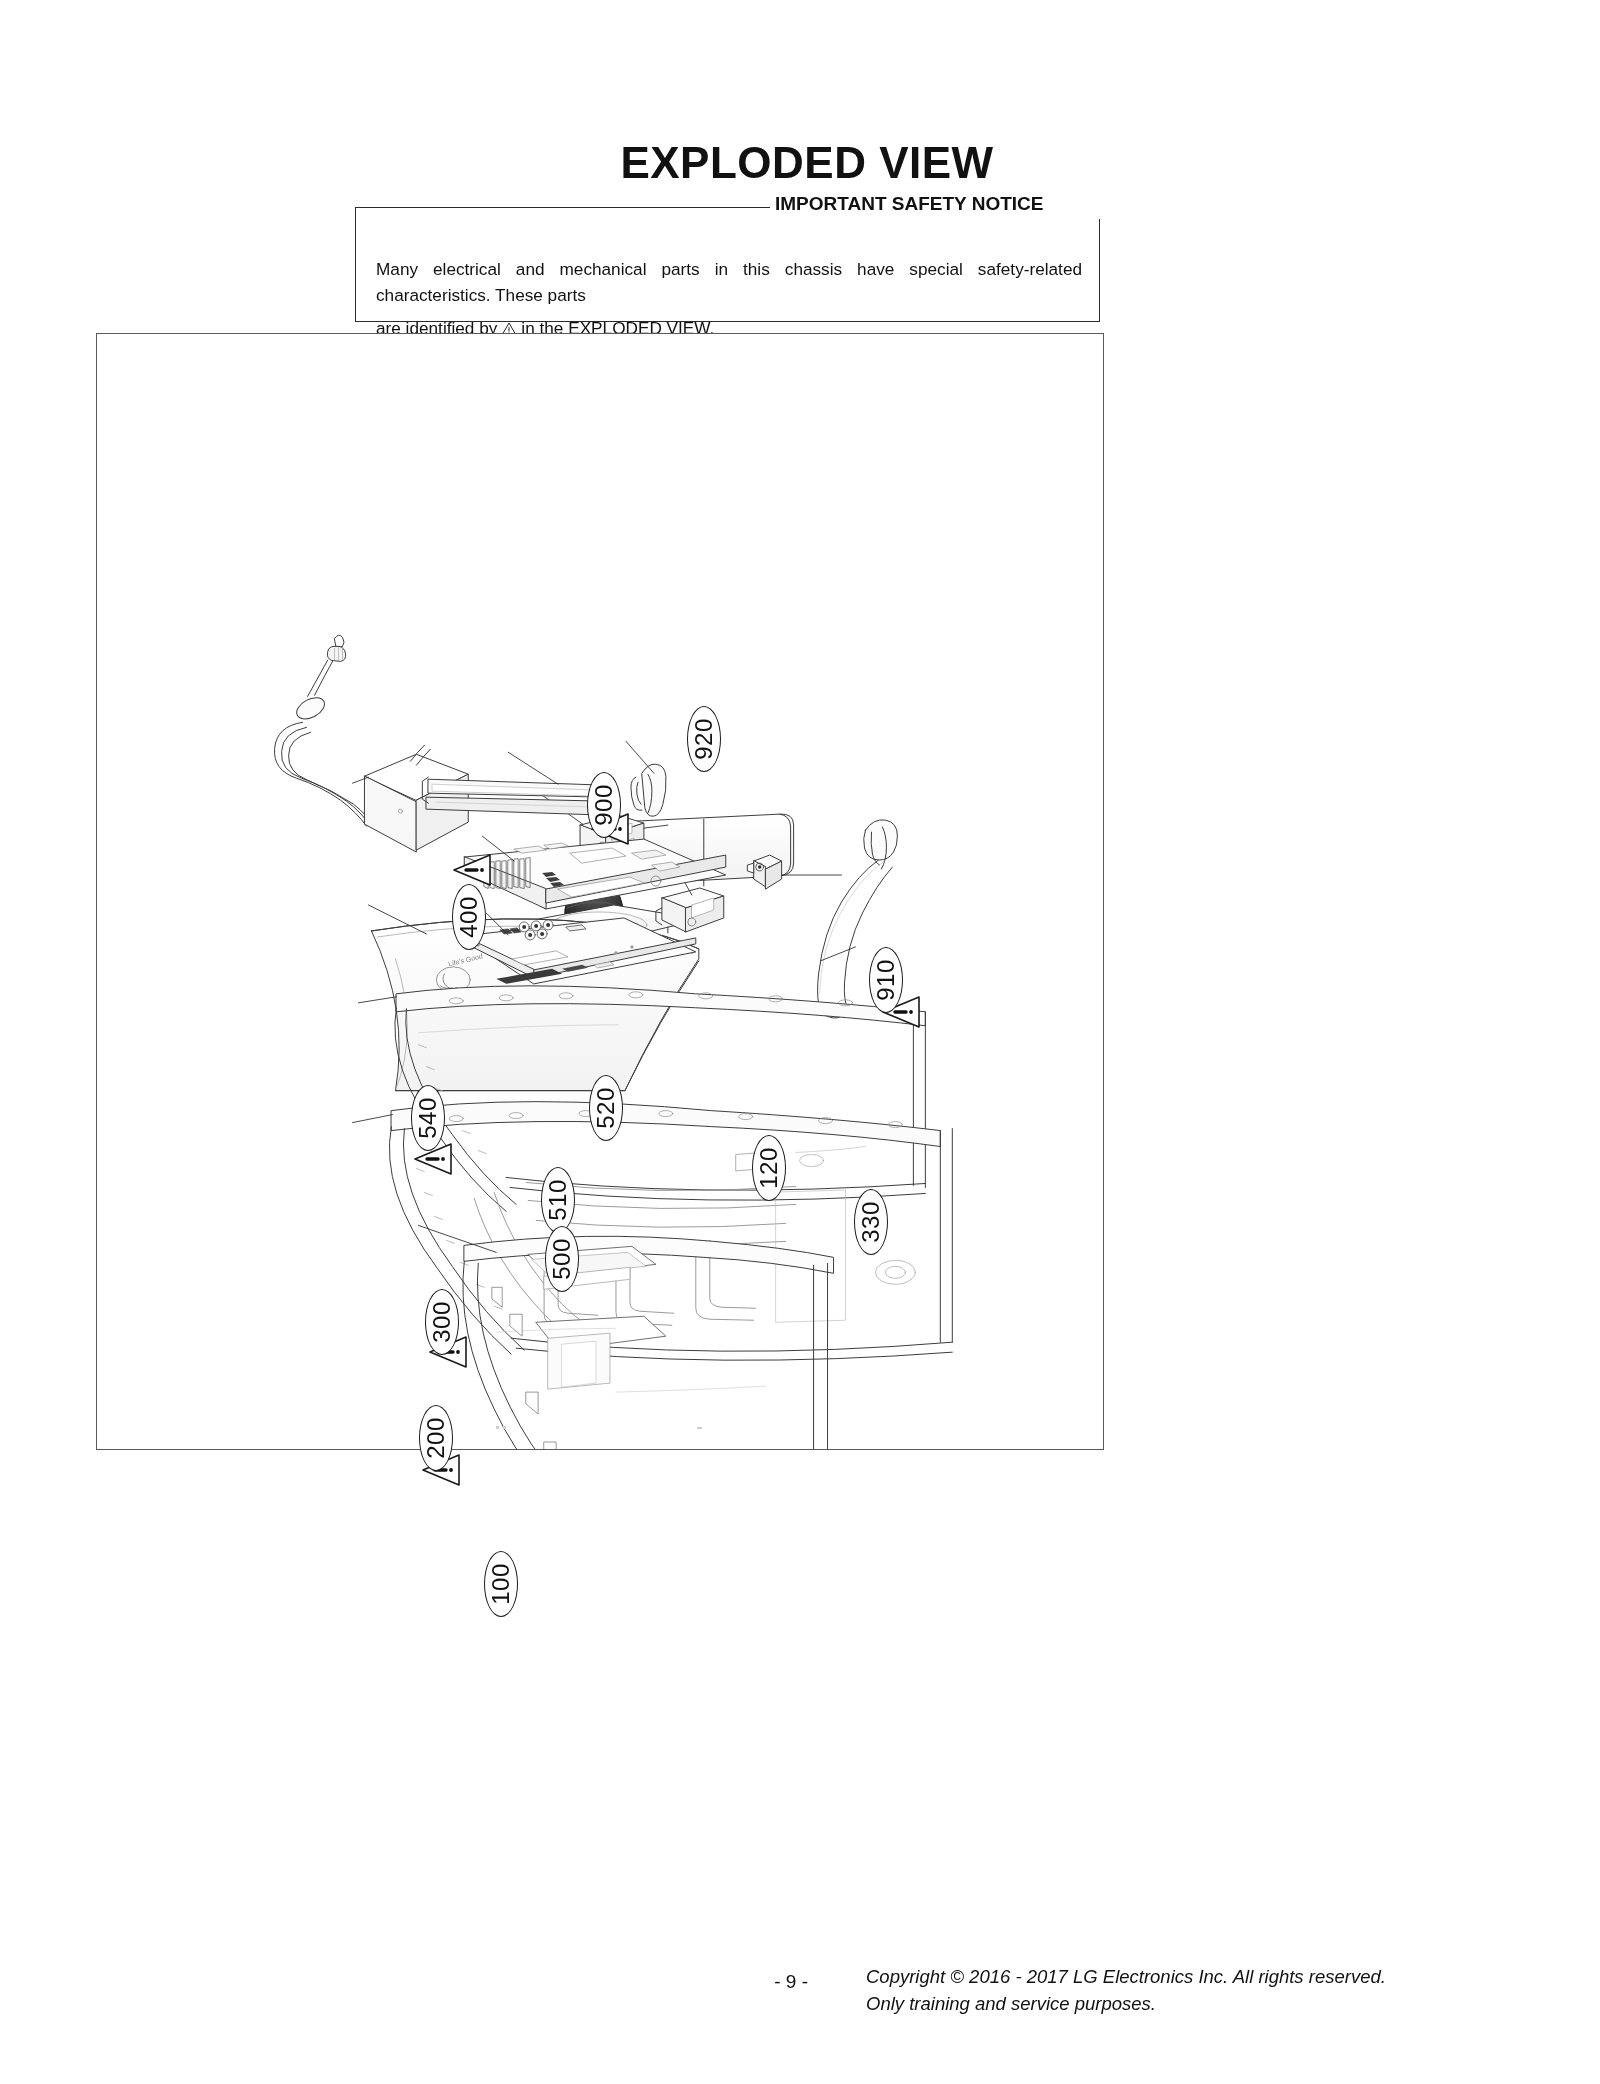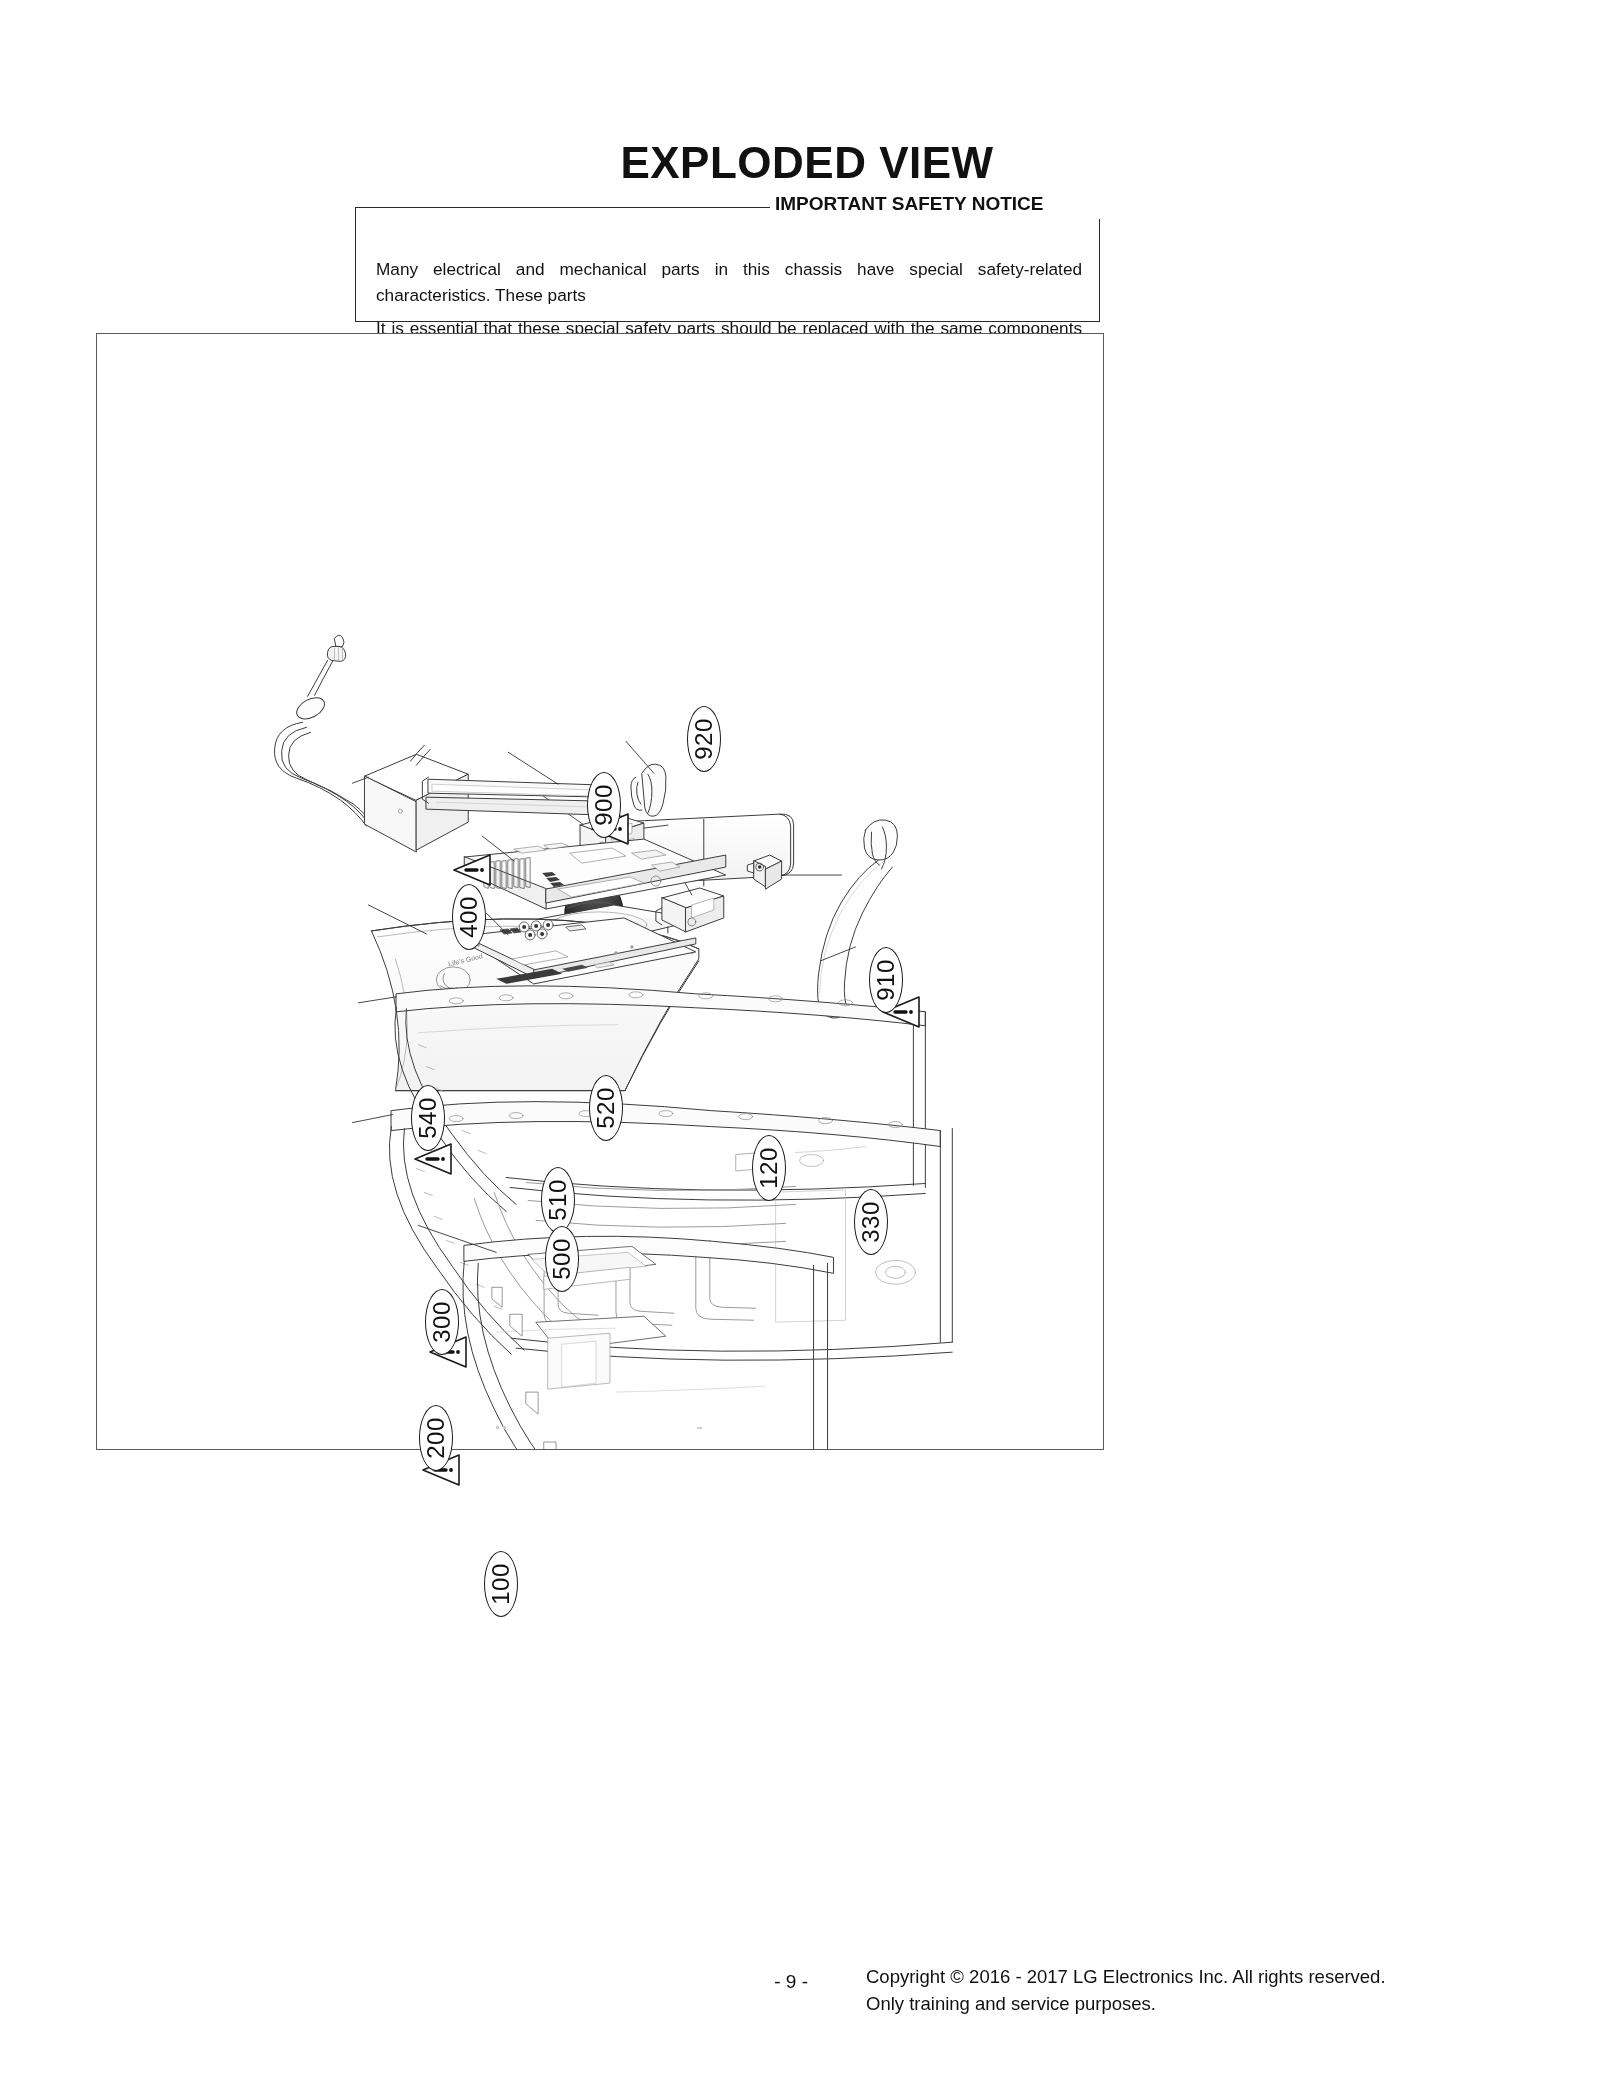--- a/index.html
+++ b/index.html
@@ -122,39 +122,44 @@
     text-align: right;
     font-size: 19px;
   }
   #footer-copy {
     position: absolute;
     left: 866px; top: 1963px;
     font-size: 18.5px;
     line-height: 27px;
     white-space: nowrap;
   }
-  #footer-copy div { margin: 0; }
+  #footer-copy div { margin: 0; font-style: italic; }
 
   
   .artifact {
     position: absolute;
     background: #cfcfcf;
   }
 </style>
 </head>
 <body>
 
 <div id="page-title">EXPLODED VIEW</div>
 
 <div id="safety-box"></div>
 <div id="safety-legend-mask"></div>
 <div id="safety-legend">IMPORTANT SAFETY NOTICE</div>
 
 <div id="safety-text">
   <p>Many electrical and mechanical parts in this chassis have special safety-related characteristics. These parts</p>
+  <p class="nojust"><span>are identified by</span><span class="inline-warn"><svg viewBox="0 0 16 14" width="16" height="14">
+          <path d="M8 1 L15 13 L1 13 Z" fill="none" stroke="#222" stroke-width="1"></path>
+          <path d="M8 5.2 L8 9.6" stroke="#222" stroke-width="1"></path>
+          <circle cx="8" cy="11.2" r="0.7" fill="#222"></circle>
+        </svg></span><span>in the  EXPLODED VIEW.</span></p>
   <p>It is essential that these special safety parts should be replaced with the same components as recommended</p>
   <p class="nojust">in this manual to prevent Shock, Fire, or other Hazards.</p>
   <p class="nojust">Do not modify the original design without permission of manufacturer.</p>
 </div>
 
 <div id="diagram-frame">
 
   <svg id="diagram-canvas" viewBox="0 0 1008 1117" preserveAspectRatio="none">
     <defs>
       <linearGradient id="gshade" x1="0" y1="0" x2="0" y2="1">

